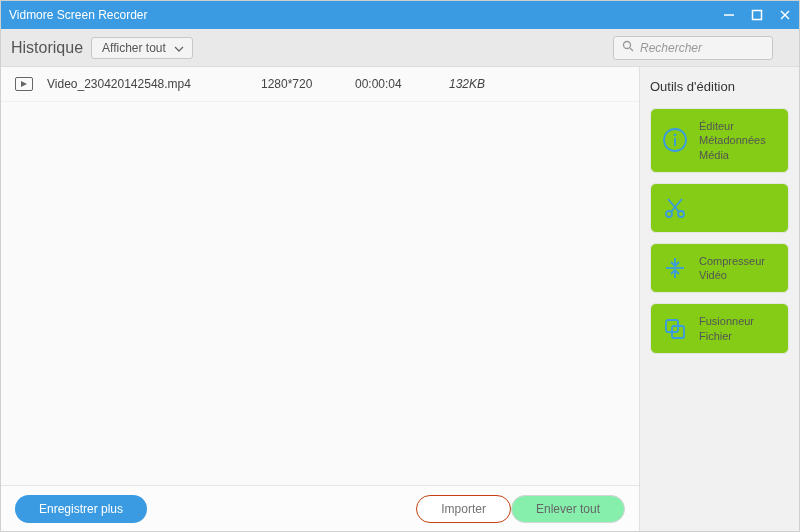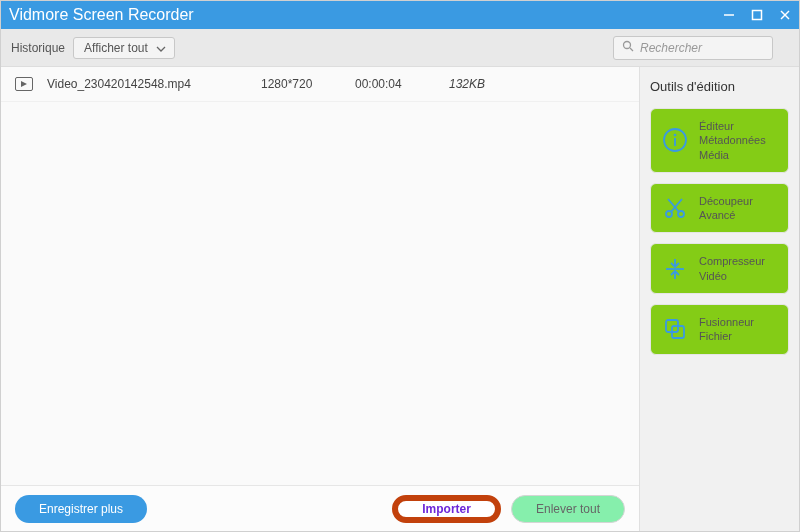--- a/index.html
+++ b/index.html
@@ -16,37 +16,37 @@
   }
 
   
   .titlebar {
     background: #3a9ae2;
     color: #fff;
     height: 28px;
     display: flex;
     align-items: center;
     padding: 0 8px;
-    font-size: 16px;
+    font-size: 12px;
   }
   .titlebar .title { flex: 1; }
   .window-controls { display: flex; gap: 16px; align-items: center; }
   .window-controls svg { display: block; }
 
   
   .toolbar {
     background: #e9e9e9;
     height: 38px;
     display: flex;
     align-items: center;
     padding: 0 10px;
     gap: 8px;
     border-bottom: 1px solid #ddd;
   }
-  .toolbar .history-label { color: #555; font-size: 12px; }
+  .toolbar .history-label { color: #555; font-size: 16px; }
   .dropdown {
     border: 1px solid #c8c8c8;
     background: #f4f4f4;
     border-radius: 3px;
     padding: 3px 26px 3px 10px;
     font-size: 12px;
     color: #555;
     position: relative;
     cursor: pointer;
   }
@@ -119,21 +119,21 @@
   .filerow .fres { width: 80px; text-align: left; }
   .filerow .fdur { width: 80px; text-align: left; }
   .filerow .fsize { width: 80px; text-align: left; font-style: italic; }
 
   
   .footer {
     height: 46px;
     display: flex;
     align-items: center;
     padding: 0 14px;
-    gap: 10px;
+    gap: 0;
     border-top: 1px solid #e6e6e6;
     background: #fcfcfc;
   }
   .btn {
     height: 28px;
     border-radius: 14px;
     padding: 0 24px;
     display: inline-flex;
     align-items: center;
     justify-content: center;
@@ -141,23 +141,22 @@
     cursor: pointer;
     user-select: none;
   }
   .btn-primary {
     background: #3a9ae2;
     color: #fff;
     border: none;
   }
   .btn-secondary {
     background: #fff;
-    color: #6d28d9;
-    border: 6px solid #c2410c;
-    font-weight: bold;
+    color: #737373;
+    border: 1px solid #c2410c;
   }
   .btn-muted {
     background: #86efac;
     color: #666;
     border: 1px solid #d5d5d5;
   }
   .footer .spacer { flex: 1; }
 
   
   .right {
@@ -285,21 +284,20 @@
 
     <div class="tool">
       <span class="icon">
         <svg width="26" height="26" viewBox="0 0 26 26">
             <circle cx="7" cy="19" r="3" fill="none" stroke="#3a9ae2" stroke-width="1.8"></circle>
             <circle cx="19" cy="19" r="3" fill="none" stroke="#3a9ae2" stroke-width="1.8"></circle>
             <line x1="9" y1="17" x2="20" y2="4" stroke="#3a9ae2" stroke-width="1.8"></line>
             <line x1="17" y1="17" x2="6" y2="4" stroke="#3a9ae2" stroke-width="1.8"></line>
           </svg>
       </span>
-      <span class="label">Découpeur Avancé</span>
     </div>
 
     <div class="tool">
       <span class="icon">
         <svg width="26" height="26" viewBox="0 0 26 26">
             <line x1="4" y1="13" x2="22" y2="13" stroke="#3a9ae2" stroke-width="1.8"></line>
             <path d="M13 3 L13 10 M9 7 L13 11 L17 7" fill="none" stroke="#3a9ae2" stroke-width="1.8"></path>
             <path d="M13 23 L13 16 M9 19 L13 15 L17 19" fill="none" stroke="#3a9ae2" stroke-width="1.8"></path>
           </svg>
       </span>

